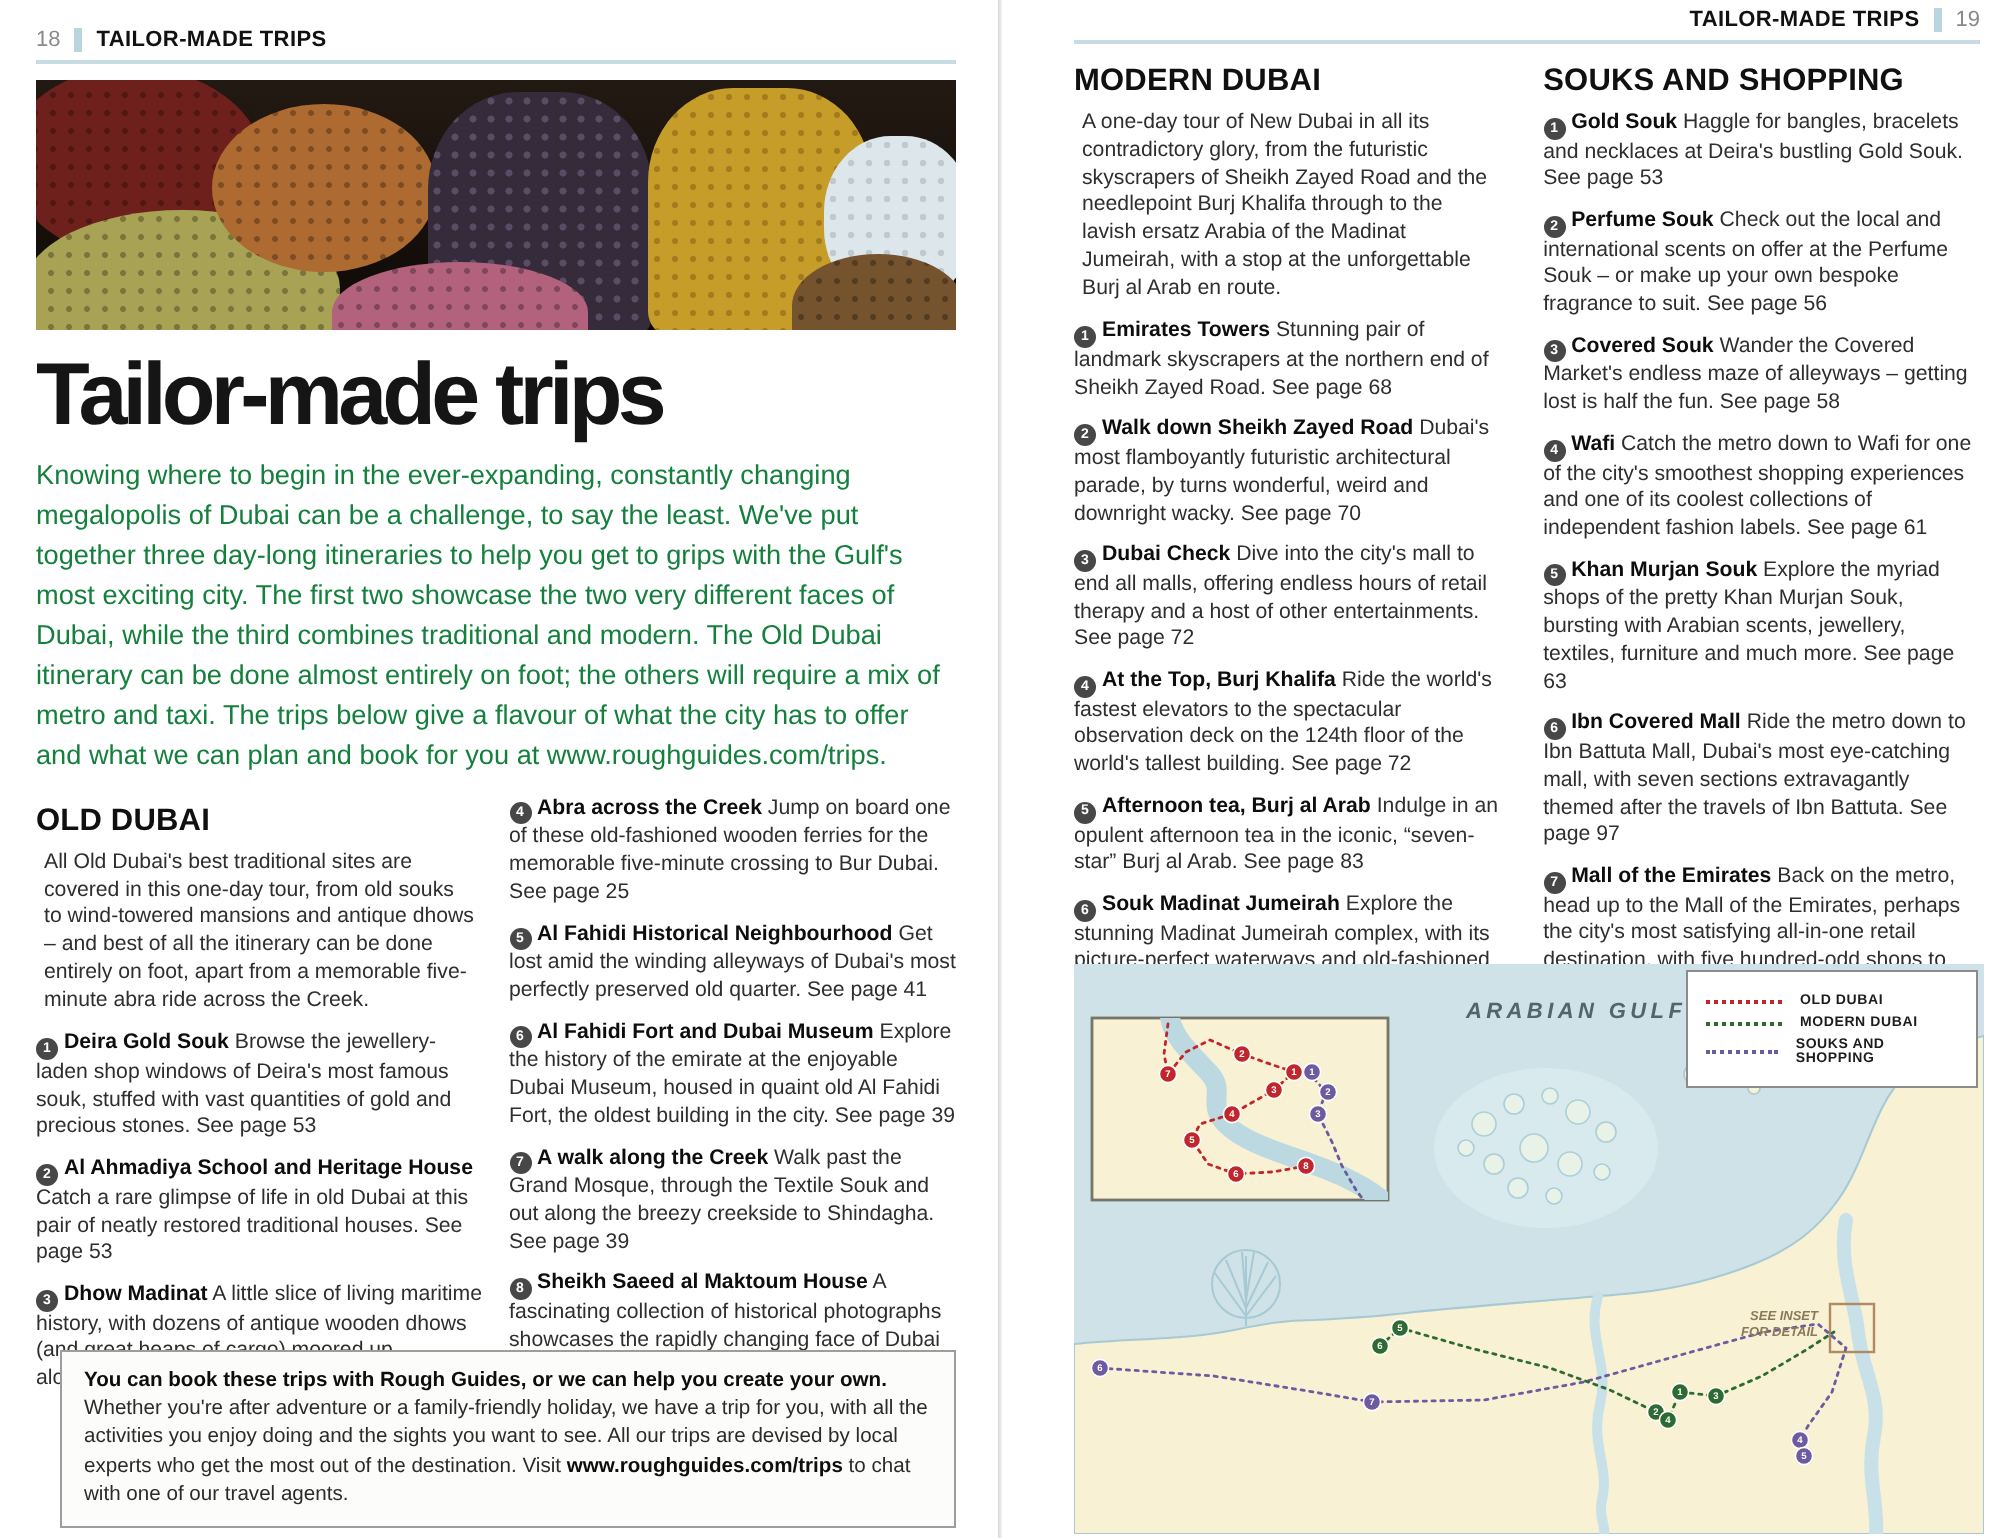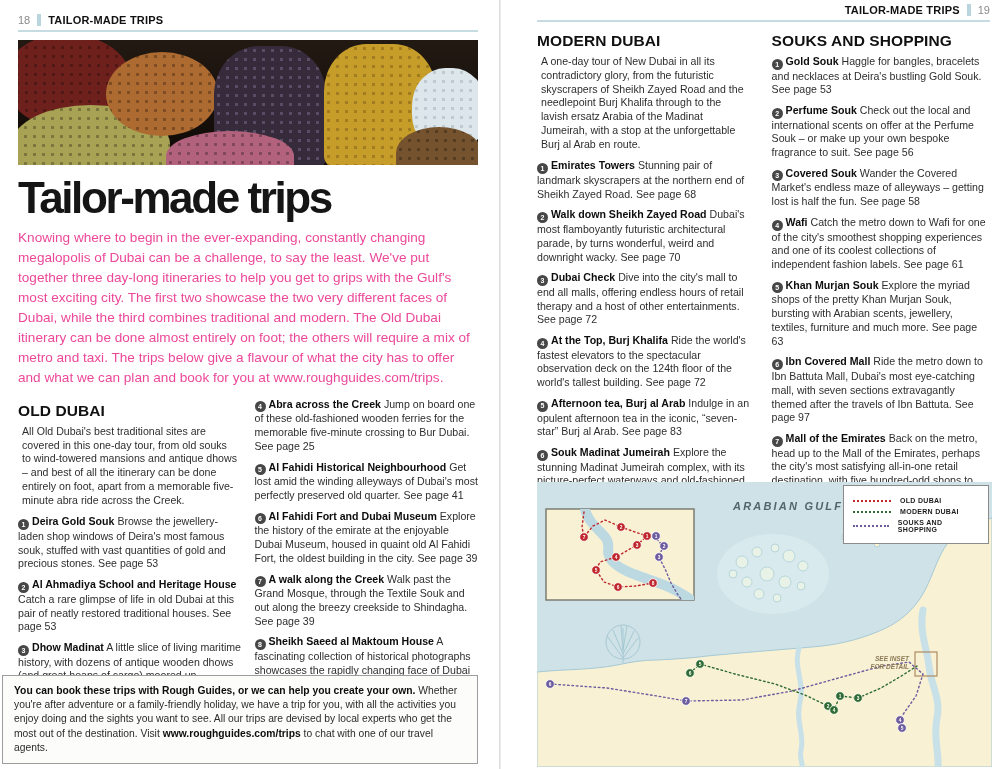--- a/index.html
+++ b/index.html
@@ -26,34 +26,34 @@
   .p-olive{left:-6px;bottom:-18px;width:158px;height:78px;border-radius:50% 50% 30% 30%;background-color:#a8a254;}
   .p-orange{left:88px;top:12px;width:112px;height:84px;border-radius:50%;background-color:#ad6a31;}
   .p-plum{left:196px;top:6px;width:112px;height:122px;border-radius:40% 40% 8% 8%;background-color:#352b3b;background-image:radial-gradient(rgba(122,102,134,.55) 26%,transparent 30%);}
   .p-pink{left:148px;bottom:-16px;width:128px;height:50px;border-radius:50% 50% 20% 20%;background-color:#b2627d;}
   .p-turmeric{left:306px;top:4px;width:112px;height:124px;border-radius:38% 38% 10% 10%;background-color:#c79d2a;background-image:radial-gradient(rgba(90,62,10,.35) 22%,transparent 26%);}
   .p-white{right:-8px;top:28px;width:74px;height:84px;border-radius:45%;background-color:#dde6ea;background-image:radial-gradient(rgba(140,160,170,.4) 24%,transparent 28%);}
   .p-sack{right:-4px;bottom:-14px;width:86px;height:52px;border-radius:50% 50% 20% 20%;background-color:#75532f;}
 
   
   h1.booktitle{margin:11px 0 4px;font-size:44px;line-height:1;font-weight:bold;letter-spacing:-2.4px;color:#151515;}
-  .intro{margin:8px 0 0;font-size:13.6px;line-height:1.47;color:#ec4899;}
+  .intro{margin:8px 0 0;font-size:13.6px;line-height:1.47;color:#15803d;}
   .cols{display:flex;gap:13px;margin-top:10px;}
   .page-left .col{width:224px;}
   .page-right .cols{margin-top:6px;}
   .page-right .col-a{width:219px;margin-right:9px;}
   .page-right .col-b{width:225px;}
   h2.sechead{margin:4px 0 5px;font-size:15.5px;letter-spacing:.1px;color:#101010;}
   .sec-intro{margin:0 4px 8px;font-size:10.6px;line-height:1.3;color:#2e2e2e;}
   .item{margin:0 0 7px;font-size:10.6px;line-height:1.3;color:#2e2e2e;}
   .item .iname{color:#0d0d0d;}
   .num{display:inline-flex;align-items:center;justify-content:center;width:11px;height:11px;border-radius:50%;background:#474747;color:#fff;font-size:7px;font-weight:bold;margin-right:3px;vertical-align:-1.5px;}
 
   
-  .bookbox{position:absolute;left:2px;right:22px;bottom:5px;border:1.5px solid #9d9d9d;background:#fcfcfa;padding:8px 11px;box-sizing:border-box;}
+  .bookbox{position:absolute;left:30px;right:22px;bottom:5px;border:1.5px solid #9d9d9d;background:#fcfcfa;padding:8px 11px;box-sizing:border-box;}
   .bookbox p{margin:0;font-size:10.3px;line-height:1.38;color:#2b2b2b;}
   .bookbox strong{color:#0d0d0d;}
 
   
   .map{position:absolute;left:37px;top:482px;width:455px;height:285px;background:#cfe2e7;}
   .map svg{position:absolute;left:0;top:0;}
   .gulf-label{position:absolute;left:196px;top:18px;font-size:11px;font-style:italic;letter-spacing:2.2px;color:#50666b;font-weight:bold;}
   .legend{position:absolute;right:3px;top:3px;width:146px;box-sizing:border-box;background:#ffffff;border:1px solid #8b8b8b;padding:7px 9px 6px;}
   .legend-row{display:flex;align-items:center;gap:9px;margin:4px 0;}
   .legend-dash{width:38px;border-top:2px dotted #555;}

